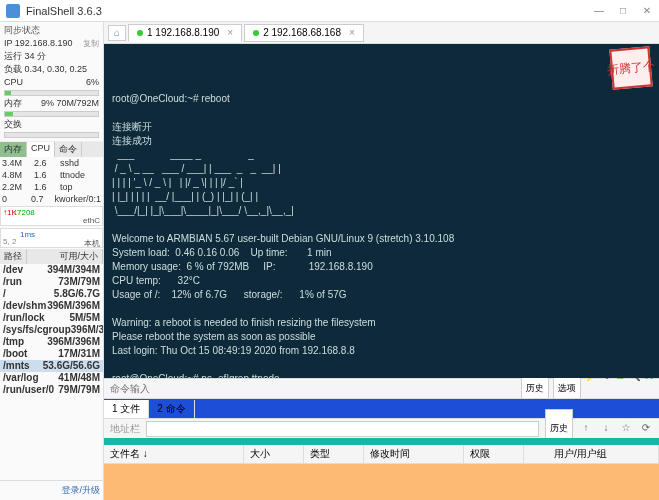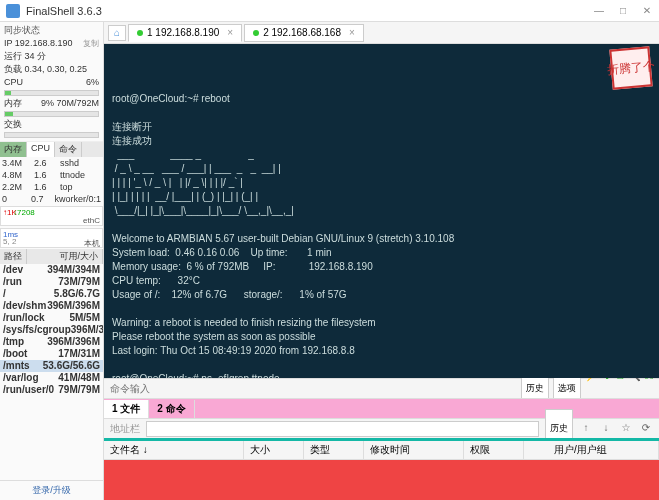--- a/index.html
+++ b/index.html
@@ -27,42 +27,42 @@
 .proc-row span:nth-child(2) { width: 26px; }
 .proc-row span:nth-child(3) { flex: 1; }
 .chart { height: 20px; background: #fff; border: 1px solid #ddd; margin: 1px 0; position: relative; }
 .chart-label { position: absolute; font-size: 8px; }
 .chart-up { color: #d00; left: 2px; top: 1px; }
 .chart-dn { color: #0a0; left: 12px; top: 1px; }
 .chart-nic { right: 2px; top: 9px; color: #555; }
 .fs-list { flex: 1; overflow: hidden; }
 .fs-row { display: flex; justify-content: space-between; font-size: 10px; line-height: 12px; padding: 0 3px; font-weight: bold; }
 .fs-row.hl { background: #cde; }
-.sb-footer { padding: 3px; text-align: center; color: #36a; font-size: 9px; border-top: 1px solid #ddd; }
+.sb-footer { padding: 3px; text-align: right; color: #36a; font-size: 9px; border-top: 1px solid #ddd; }
 .content { flex: 1; display: flex; flex-direction: column; background: #fff; overflow: hidden; }
 .tabbar { height: 22px; background: #f5f5f5; border-bottom: 1px solid #ddd; display: flex; align-items: center; padding: 0 4px; gap: 2px; }
 .homebtn { width: 18px; height: 16px; border: 1px solid #ccc; background: #fff; display: flex; align-items: center; justify-content: center; color: #4a90d9; cursor: pointer; font-size: 10px; }
 .tab { height: 18px; padding: 0 8px; border: 1px solid #ccc; background: #fff; display: flex; align-items: center; gap: 4px; font-size: 10px; cursor: pointer; }
 .tab.active { background: #fff; border-bottom-color: #fff; }
 .tab .dot { width: 6px; height: 6px; border-radius: 50%; background: #3c3; }
 .tab .close { color: #999; margin-left: 4px; cursor: pointer; }
 .terminal { flex: 1; background: #0e2a3a; color: #cdd; font-family: Consolas, monospace; font-size: 10px; padding: 6px 8px; line-height: 14px; white-space: pre; overflow: hidden; position: relative; }
 .stamp { position: absolute; right: 8px; top: 4px; width: 40px; height: 40px; border: 2px solid #c33; color: #c33; font-size: 12px; display: flex; align-items: center; justify-content: center; transform: rotate(-5deg); background: #fee; }
 .cmdbar { height: 20px; background: #f5f5f5; border-top: 1px solid #ddd; display: flex; align-items: center; padding: 0 6px; gap: 20px; }
 .cmdinput { flex: 1; border: none; background: transparent; font-size: 10px; color: #999; outline: none; }
 .toolbtns { display: flex; gap: 4px; }
 .toolbtn { padding: 12px 4px; border: 1px solid #ccc; background: #fff; font-size: 9px; cursor: pointer; }
 .ticon { color: #3a3; font-size: 11px; cursor: pointer; }
-.filetabs { height: 20px; background: #f9a8d4; display: flex; align-items: flex-end; border-top: 1px solid #ddd; font-weight: bold; }
+.filetabs { height: 20px; background: #1d4ed8; display: flex; align-items: flex-end; border-top: 1px solid #ddd; }
 .ftab { padding: 2px 8px; font-size: 10px; border-right: 1px solid #ddd; cursor: pointer; }
 .ftab.active { background: #fff; }
 .pathbar { height: 20px; background: #f5f5f5; display: flex; align-items: center; padding: 0 6px; gap: 6px; border-top: 1px solid #ddd; }
 .pathinput { flex: 1; border: 1px solid #ccc; height: 16px; padding: 0 4px; font-size: 10px; background: #fff; }
 .iconbtn { width: 14px; height: 14px; cursor: pointer; color: #666; font-size: 10px; text-align: center; }
-.filetable { flex: 0 0 62px; background: #ef4444; border-top: 3px solid #14b8a6; }
+.filetable { flex: 0 0 62px; background: #fdba74; border-top: 7px solid #14b8a6; }
 .fthead { display: flex; background: #f5f5f5; border-bottom: 1px solid #ddd; font-size: 10px; }
 .fthead span { padding: 2px 6px; border-right: 1px solid #ddd; }
 .fth-name { width: 140px; }
 .fth-size { width: 60px; }
 .fth-type { width: 60px; }
 .fth-mtime { width: 100px; }
 .fth-perm { width: 60px; }
 .fth-owner { flex: 1; margin-left: 24px; }
 </style>
 </head>
@@ -139,21 +139,21 @@
           <span>0.7</span>
           <span>kworker/0:1</span>
         </div>
       </div>
     <div class="chart">
       <span class="chart-label chart-up">↑1K</span>
       <span class="chart-label chart-dn">↓7208</span>
       <span class="chart-label chart-nic">ethC</span>
     </div>
     <div class="chart">
-      <span class="chart-label" style="left:2px;top:1px;color:#36c">1ms</span>
+      <span class="chart-label" style="left:19px;top:1px;color:#36c">1ms</span>
       <span class="chart-label chart-nic">本机</span>
       <span class="chart-label" style="left:2px;bottom:1px;color:#888">5, 2</span>
     </div>
     <div class="miniheader">
       <span>路径</span>
       <span style="margin-left:auto">可用/大小</span>
     </div>
     <div class="fs-list" id="fs-list">
         <div class="fs-row">
           <span>/dev</span>

